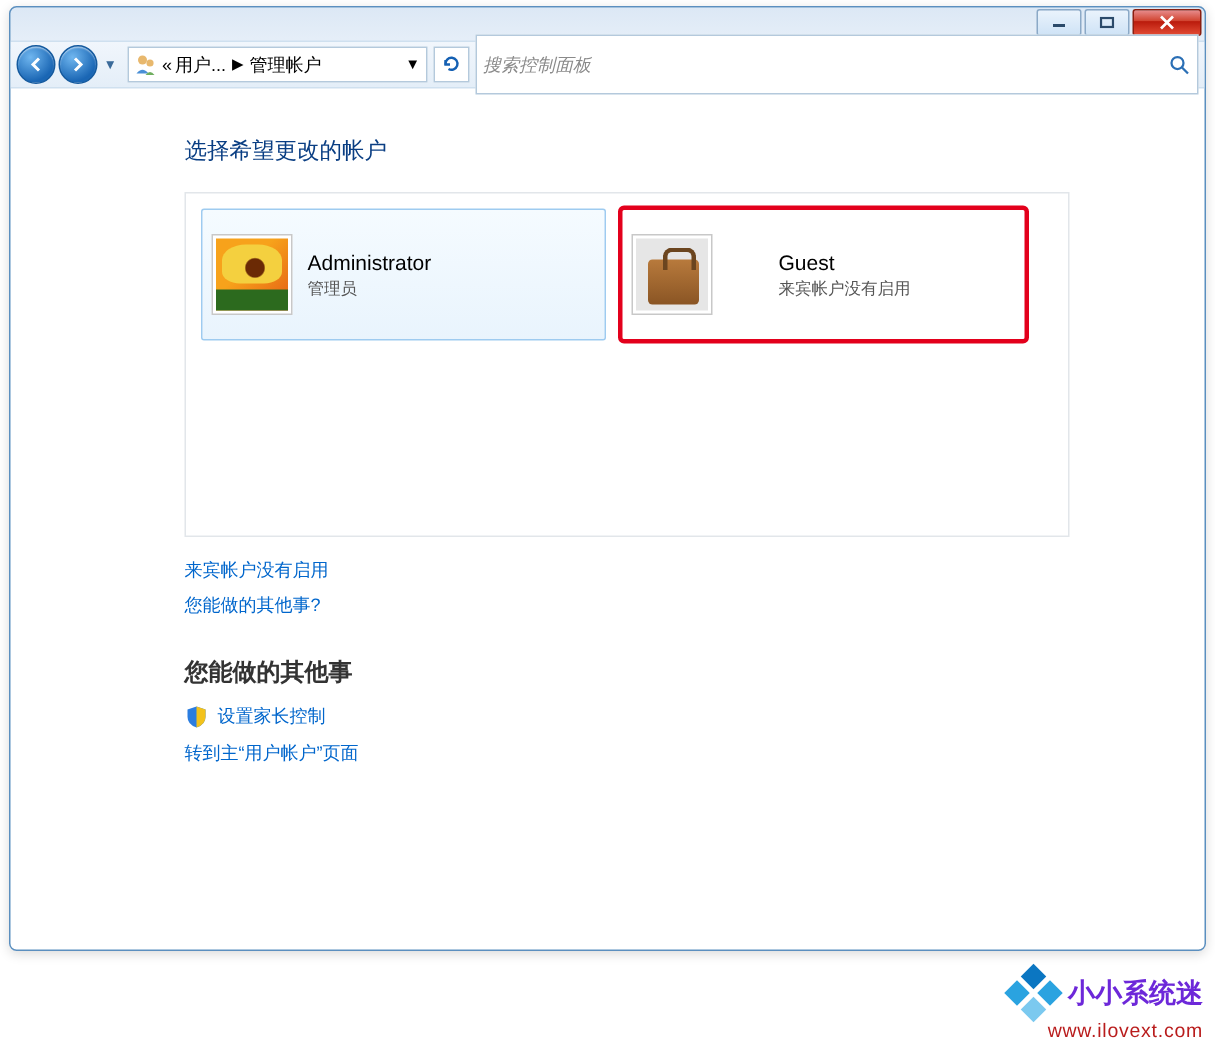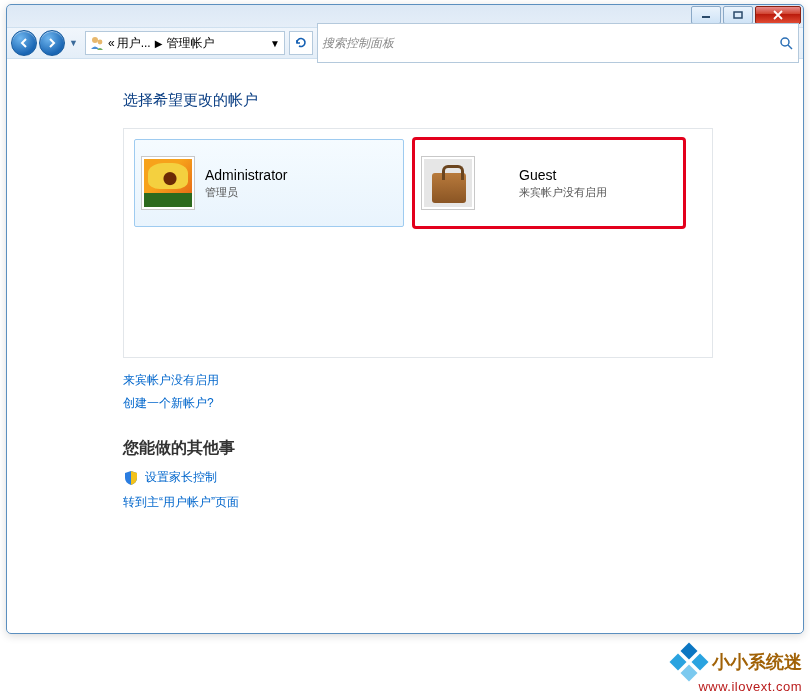--- a/index.html
+++ b/index.html
@@ -205,21 +205,21 @@
   .wm-diamond {
     width:34px;height:34px; position:relative;
   }
   .wm-diamond span{
     position:absolute;width:12px;height:12px;transform:rotate(45deg);
   }
   .wm-diamond span:nth-child(1){left:11px;top:0;background:#0b76c2;}
   .wm-diamond span:nth-child(2){left:0;top:11px;background:#2aa3e0;}
   .wm-diamond span:nth-child(3){left:22px;top:11px;background:#2aa3e0;}
   .wm-diamond span:nth-child(4){left:11px;top:22px;background:#7bc9ef;}
-  .wm-text1{font-size:18px;font-weight:bold;color:#a16207;font-family:"Microsoft YaHei";}
+  .wm-text1{font-size:18px;font-weight:bold;color:#6d28d9;font-family:"Microsoft YaHei";}
   .wm-text2{font-size:13px;color:#b91c1c;letter-spacing:0.5px;}
 </style>
 </head>
 <body>
 
 <div class="window">
 
   <div class="titlebar">
     <div class="win-btn">
       <svg width="10" height="8" viewBox="0 0 10 8">
@@ -304,21 +304,21 @@
           </div>
         <div class="acct-text">
           <div class="name">Guest</div>
           <div class="role">来宾帐户没有启用</div>
         </div>
       </div>
     </div>
 
     <div class="links">
       <div class="link">来宾帐户没有启用</div>
-      <div class="link">创建一个新帐户?</div>
+      <div class="link">您能做的其他事?</div>
     </div>
 
     <div class="section-label">您能做的其他事</div>
     <div class="shield-row">
       <span class="shield">
         <svg width="16" height="16" viewBox="0 0 16 16">
           <path d="M8 1 L14 3 V8 Q14 13 8 15 Q2 13 2 8 V3 Z" fill="#2b7de0"></path>
           <path d="M8 1 L14 3 V8 Q14 13 8 15 V1 Z" fill="#f3c21b"></path>
           <path d="M8 1 L8 15 Q2 13 2 8 V3 Z" fill="#2bb34a" opacity="0.0"></path>
         </svg>

